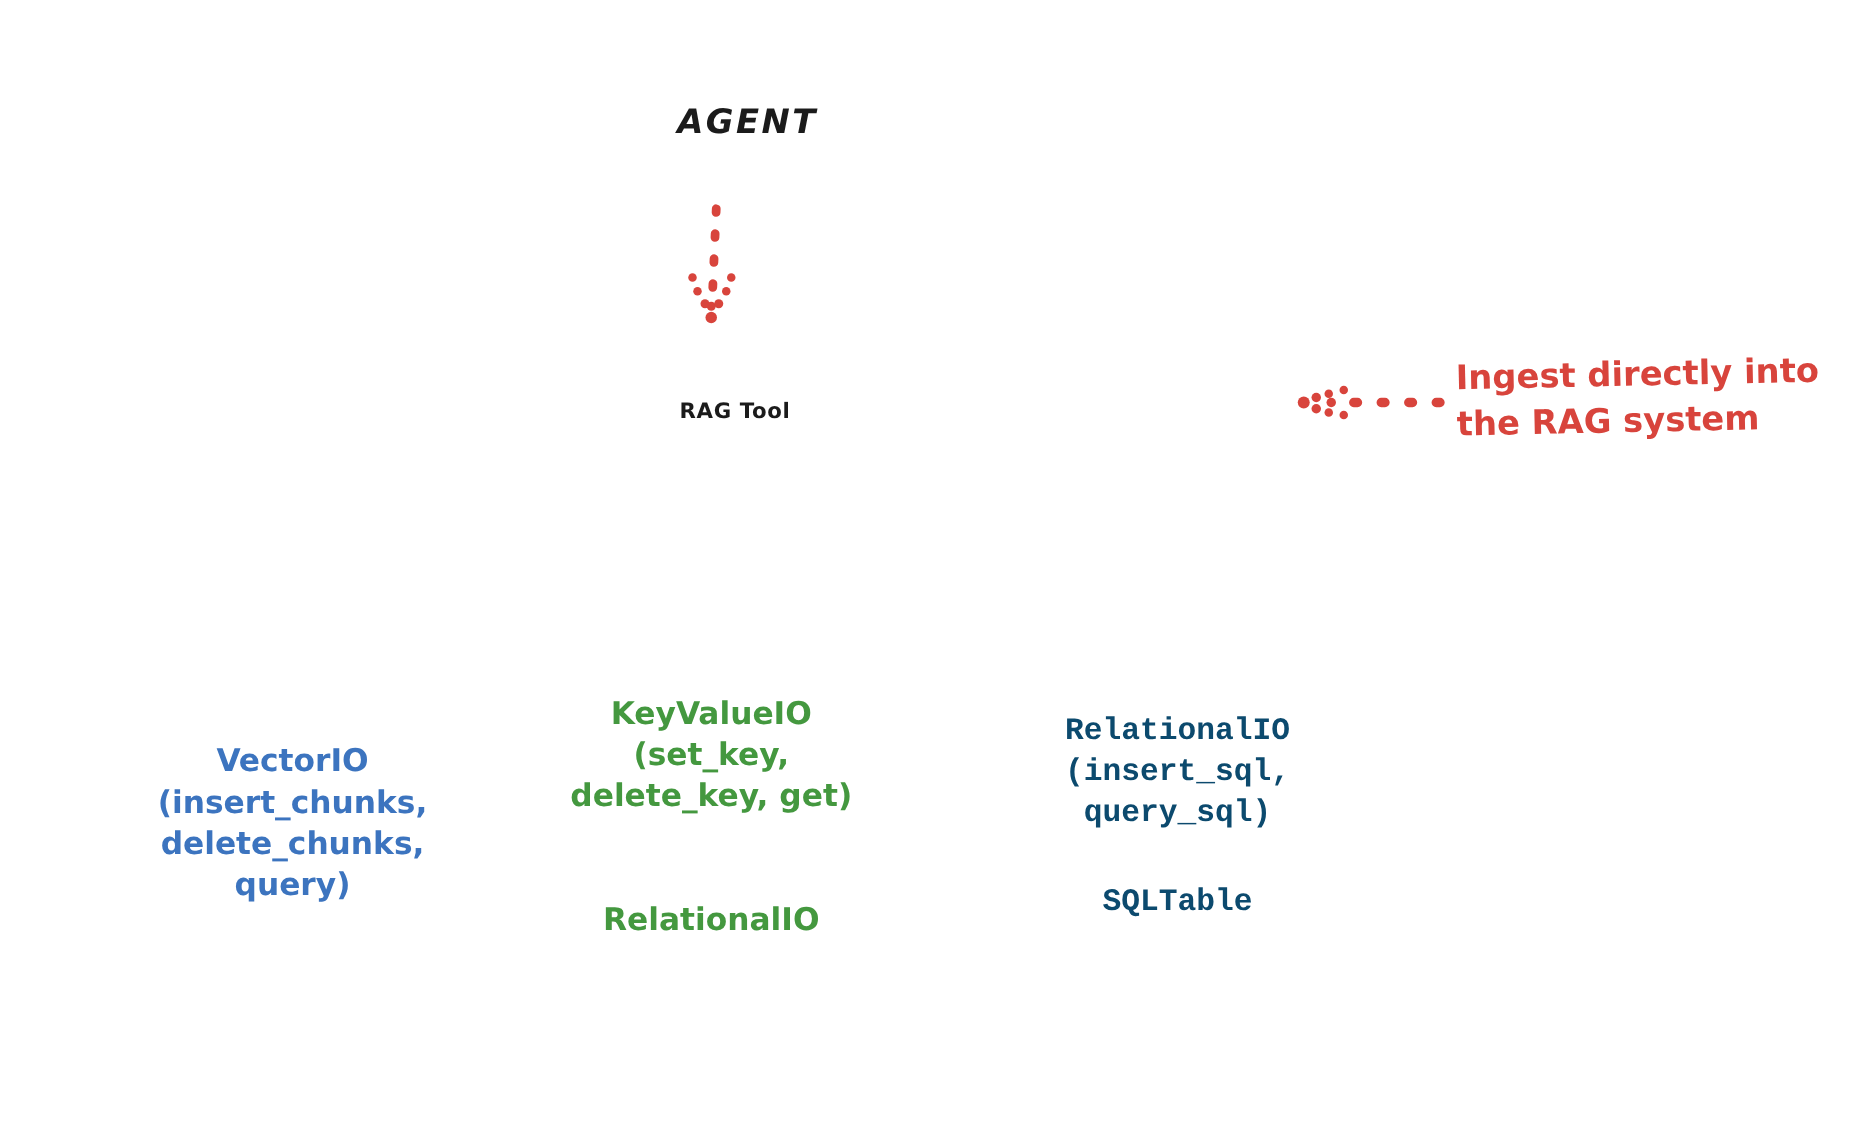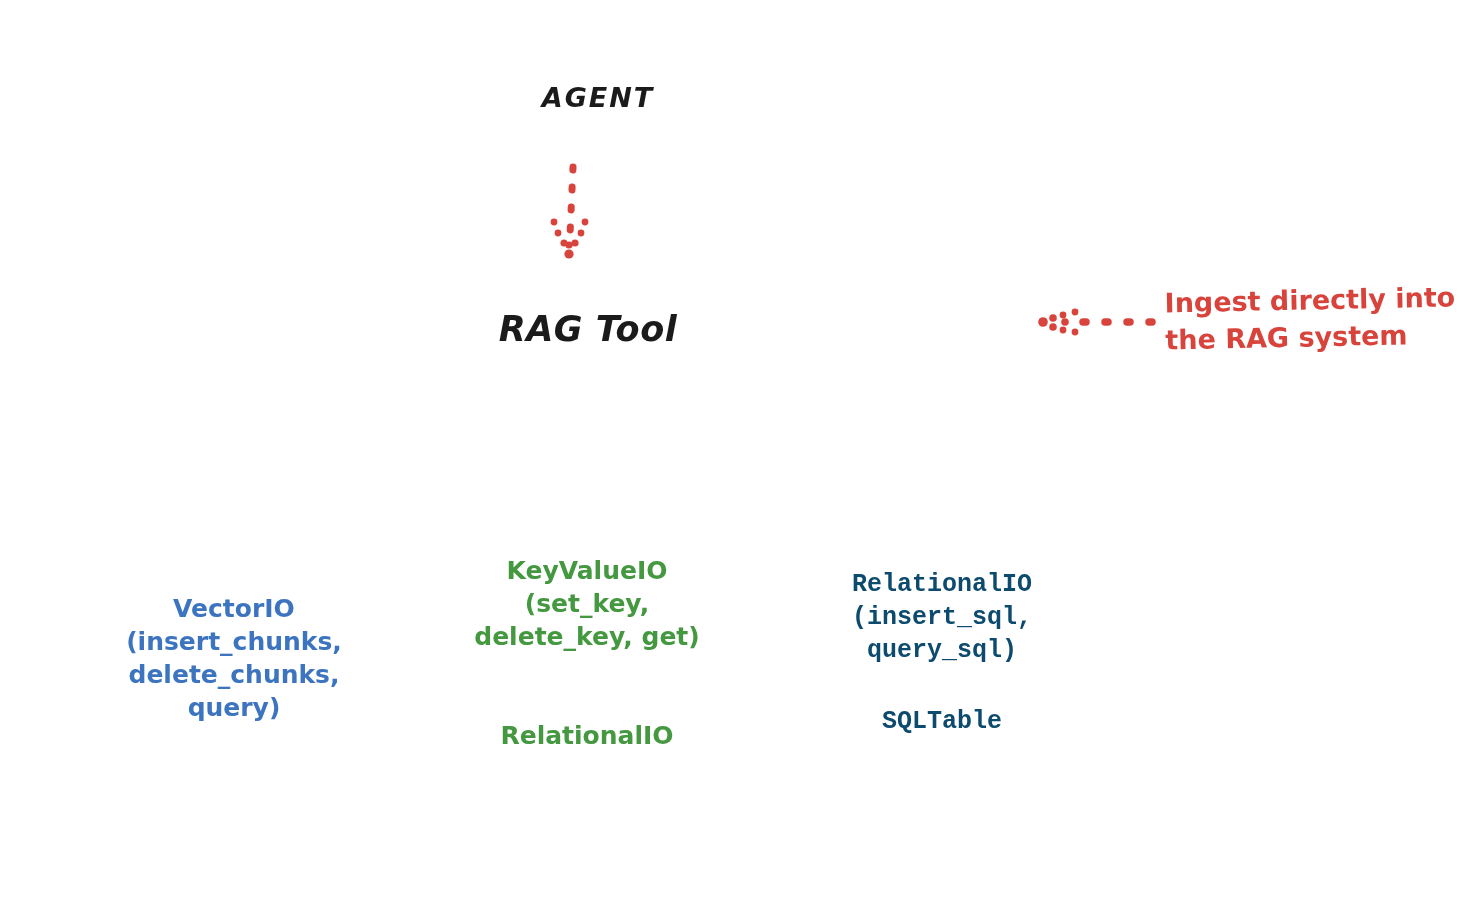--- a/index.html
+++ b/index.html
@@ -55,22 +55,21 @@
     color: #1b1b1b;
     font-family: "DejaVu Sans", sans-serif;
     font-weight: 600;
     letter-spacing: 0.5px;
   }
 
   #agent-label {
     font-size: 27px;
   }
   #rag-label {
-    font-size: 35px;
-    font-style: italic;
+    font-size: 17px;
   }
 
   .store-text {
     font-family: "DejaVu Sans", sans-serif;
     font-weight: 600;
     font-size: 25px;
     line-height: 1.33;
     white-space: pre-line;
   }
   .store-text.primary { margin: 0; }
@@ -173,21 +172,21 @@
 delete_chunks,
 query)</div>
   </div>
 
   <div class="sketch-box" style="left:426px; top:446px;">
     <svg width="292" height="414" viewBox="0 0 292 414" aria-hidden="true">
       <path d="M40 7 Q10 12 6 47 L5 366 Q8 399 41 405 L250 407 Q282 402 285 368 L286 48 Q282 12 252 8 Z" fill="#ffffff" stroke="#44983f" stroke-width="5.5" stroke-linecap="round" stroke-linejoin="round"></path>
       <path d="M43 11 Q15 17 10 49 L9 364 Q12 395 43 401 L246 403" fill="none" stroke="#44983f" stroke-width="2.2" stroke-linecap="round" opacity="0.45"></path>
     </svg>
   </div>
-  <div class="node" style="left:404px; top:446px; width:332px; height:414px;gap:28px;">
+  <div class="node" style="left:386px; top:446px; width:332px; height:414px;gap:28px;">
     <div class="store-text primary c-green">KeyValueIO
 (set_key,
 delete_key, get)</div>
     <div class="store-text secondary c-green">RelationalIO</div>
   </div>
 
   <div class="sketch-box" style="left:786px; top:446px;">
     <svg width="278" height="414" viewBox="0 0 278 414" aria-hidden="true">
       <path d="M40 7 Q10 12 6 47 L5 366 Q8 399 40 405 L236 407 Q268 402 271 368 L272 48 Q268 12 238 8 Z" fill="#ffffff" stroke="#9333b5" stroke-width="5.5" stroke-linecap="round" stroke-linejoin="round"></path>
       <path d="M43 11 Q15 17 10 49 L9 364 Q12 395 42 401 L232 403" fill="none" stroke="#9333b5" stroke-width="2.2" stroke-linecap="round" opacity="0.45"></path>

